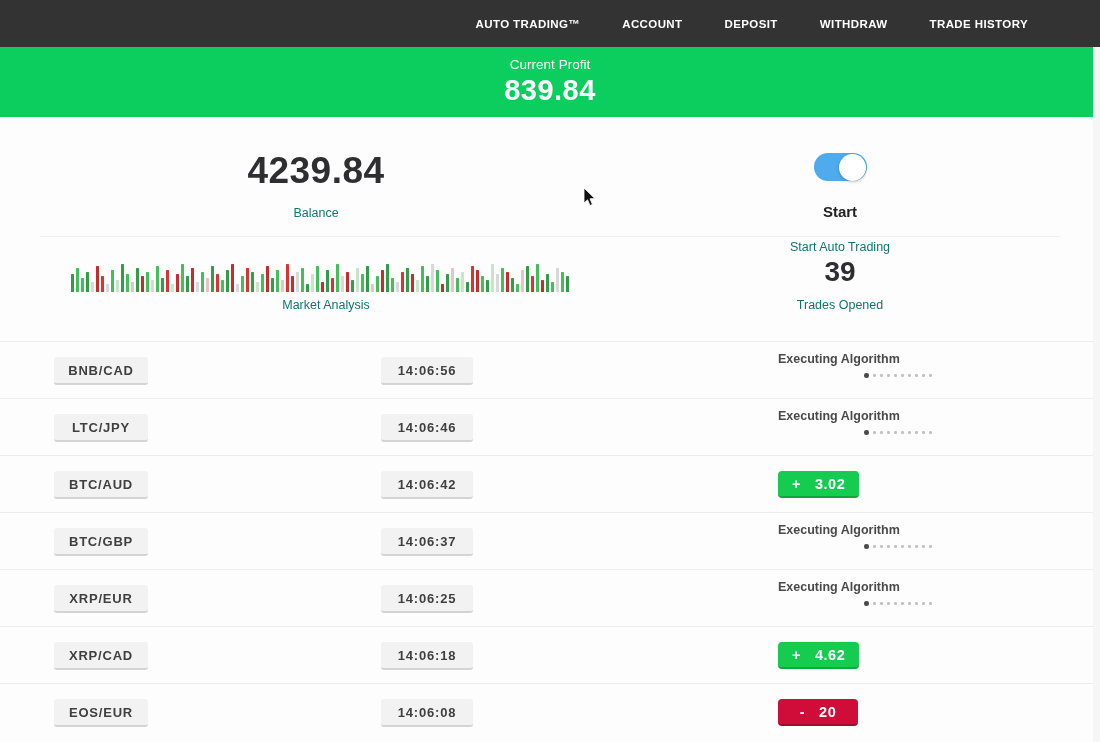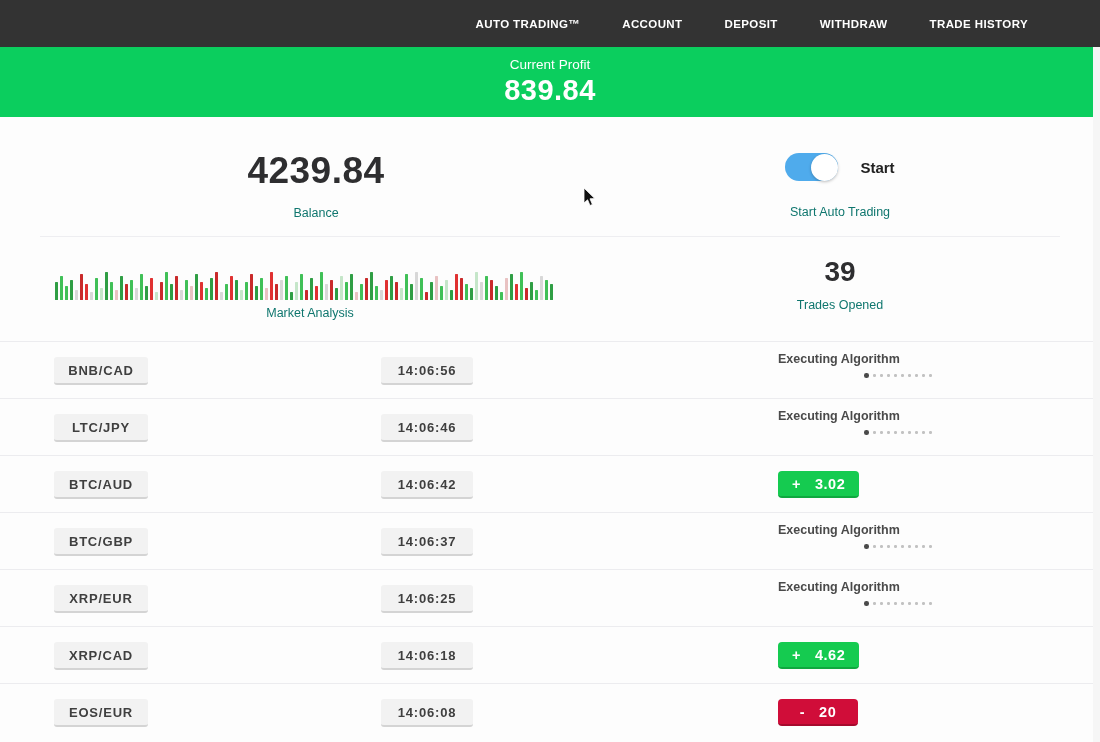--- a/index.html
+++ b/index.html
@@ -44,37 +44,37 @@
   .stats { position: relative; height: 224px; }
   .stat-sep {
     position: absolute; left: 40px; right: 40px; top: 119px;
     border-top: 1px solid #eeeef1;
   }
   .balance-block { position: absolute; left: 6px; top: 0; width: 620px; text-align: center; }
   .balance-value { font-size: 37px; font-weight: bold; color: #2e2e30; margin-top: 33px; letter-spacing: 0.5px; }
   .muted-label { font-size: 12.5px; color: #0f766e; margin-top: 14px; }
 
   .autotrade-block { position: absolute; left: 620px; top: 0; width: 440px; text-align: center; }
-  .toggle-row { display: inline-flex; align-items: center; gap: 22px; margin-top: 36px; }
+  .toggle-row { display: inline-flex; align-items: center; gap: 22px; margin-top: 36px; flex-direction: column; }
   .toggle {
     width: 53px; height: 28px; border-radius: 14px;
     background: var(--toggle-blue, #4fabec);
     position: relative; cursor: pointer;
     display: inline-block;
   }
   .toggle .knob {
     position: absolute; top: 0.5px; right: 0.5px;
     width: 27px; height: 27px; border-radius: 50%;
     background: #ffffff;
     box-shadow: 0 1px 3px rgba(0,0,0,0.25);
   }
   .toggle-label { font-size: 15px; font-weight: bold; color: #222; }
   .autotrade-block .muted-label { margin-top: 20px; }
 
-  .market-block { position: absolute; left: 0; top: 119px; width: 620px; margin-top: 8px; }
+  .market-block { position: absolute; left: 16px; top: 119px; width: 620px; }
   .bars {
     margin: 22px 0 0 55px;
     width: 508px; height: 34px;
     display: flex; align-items: flex-end; gap: 2px;
   }
   .bars .bar { width: 3px; border-radius: 0.5px; flex: none; }
   .market-block .muted-label { text-align: center; margin-top: 6px; }
 
   .trades-block { position: absolute; left: 620px; top: 119px; width: 440px; text-align: center; }
   .trades-count { font-size: 28px; font-weight: bold; color: #2e2e30; margin-top: 20px; }

